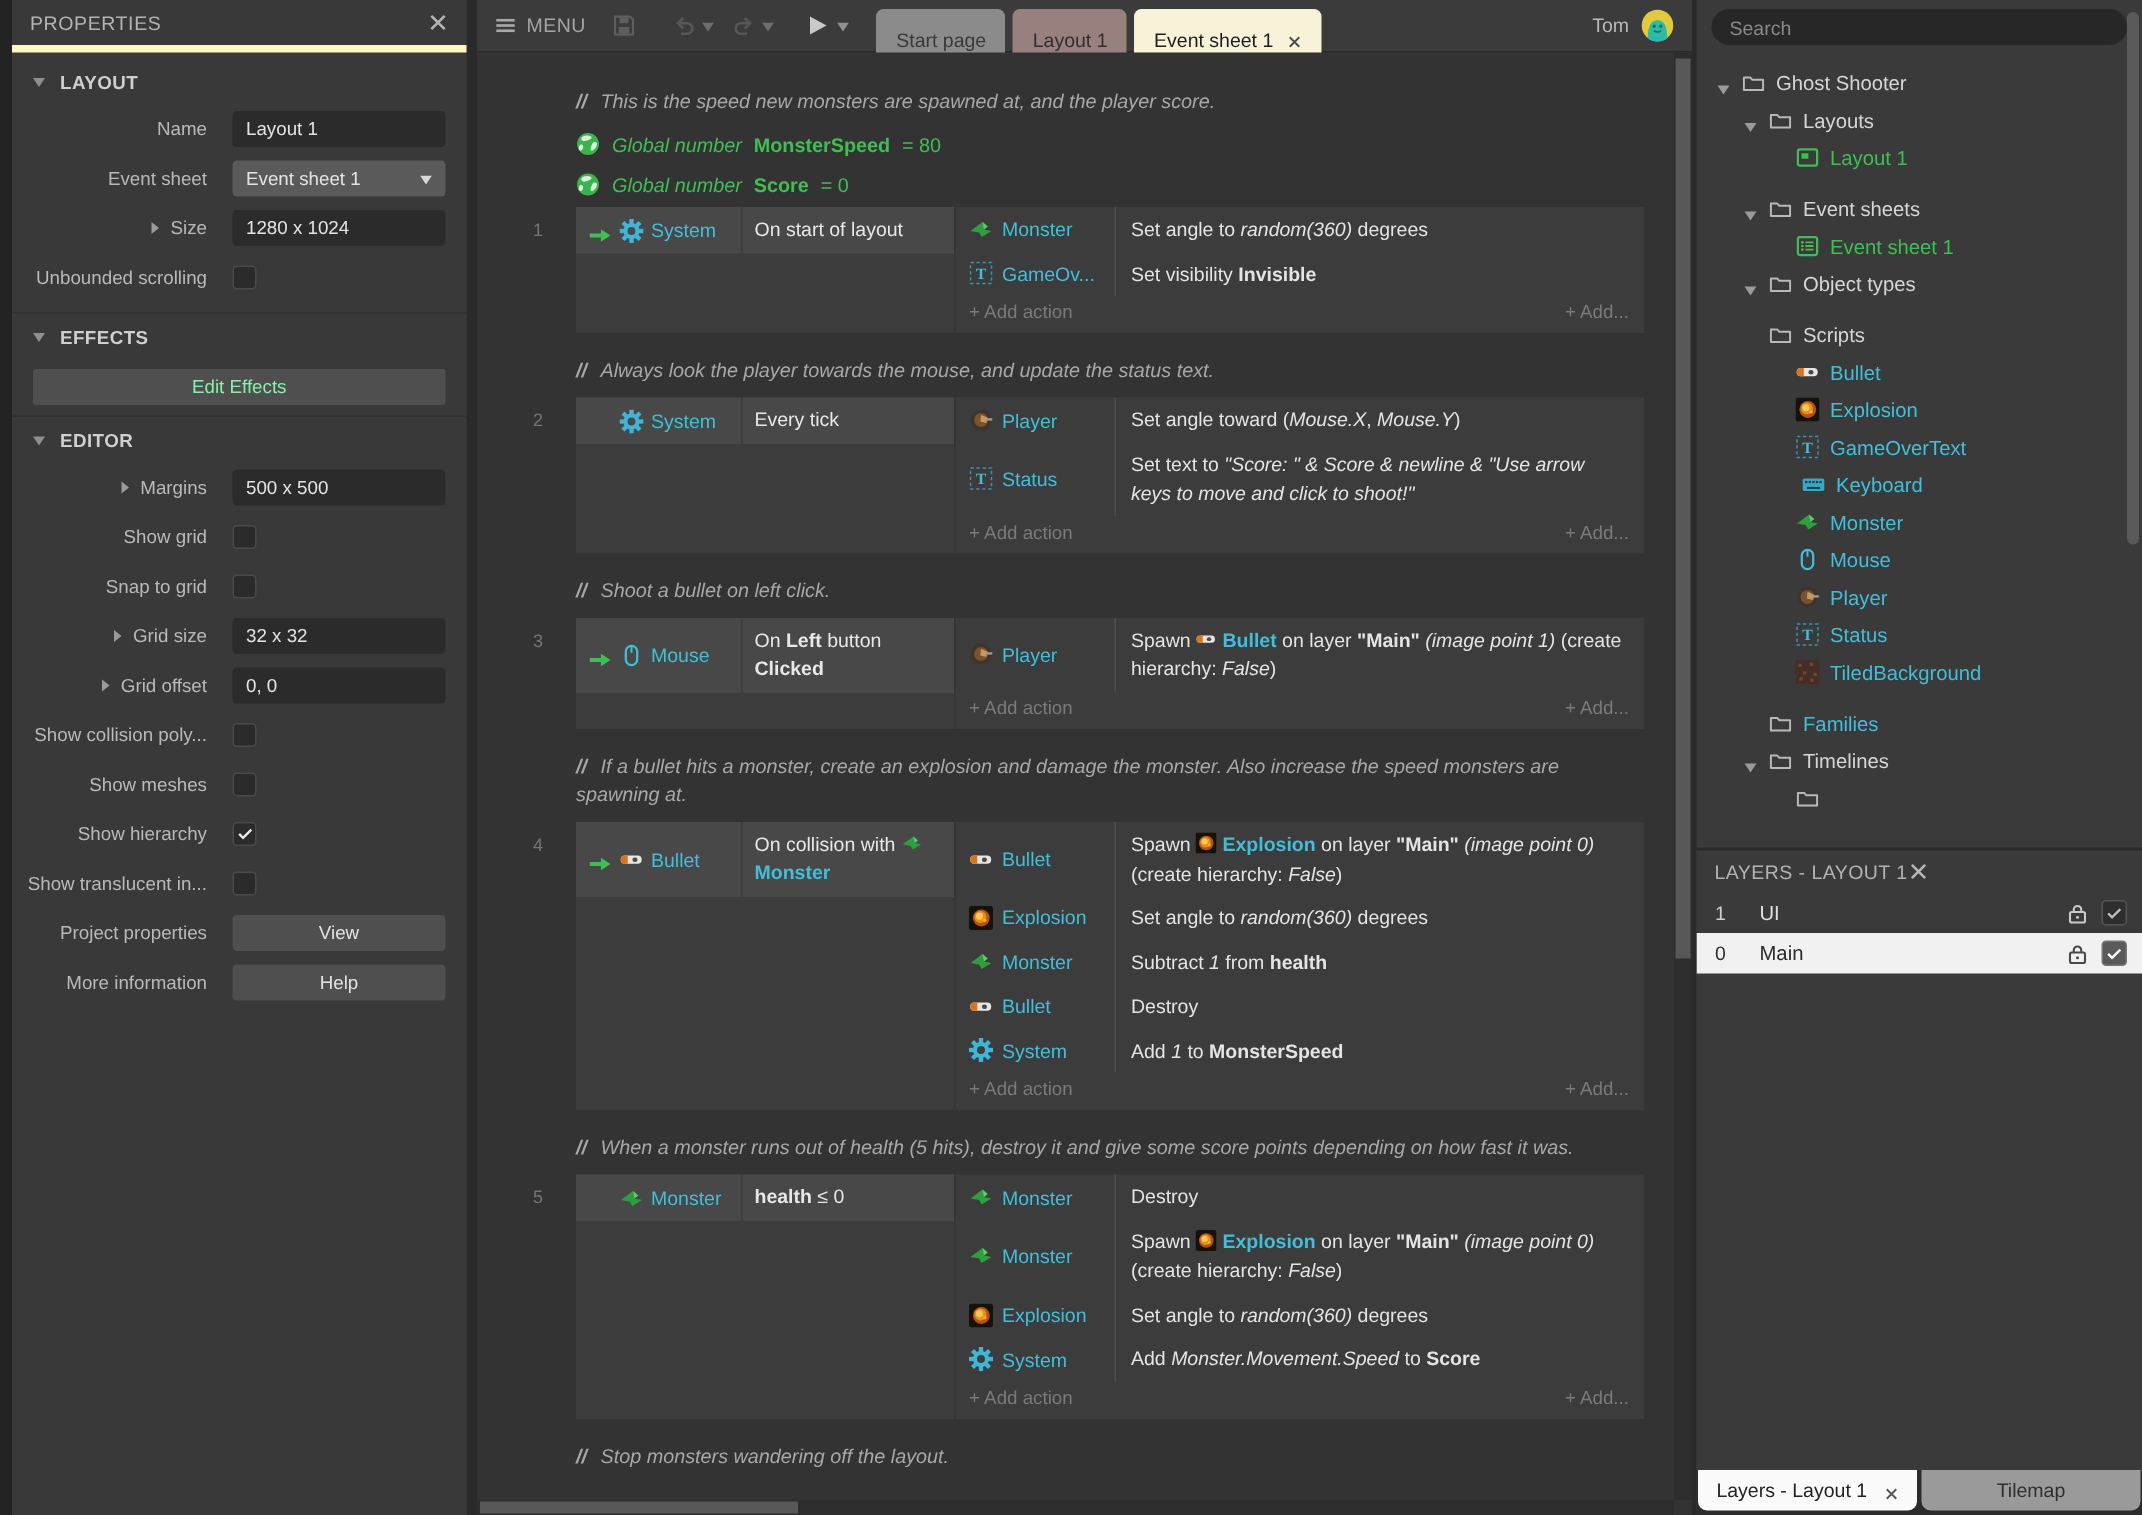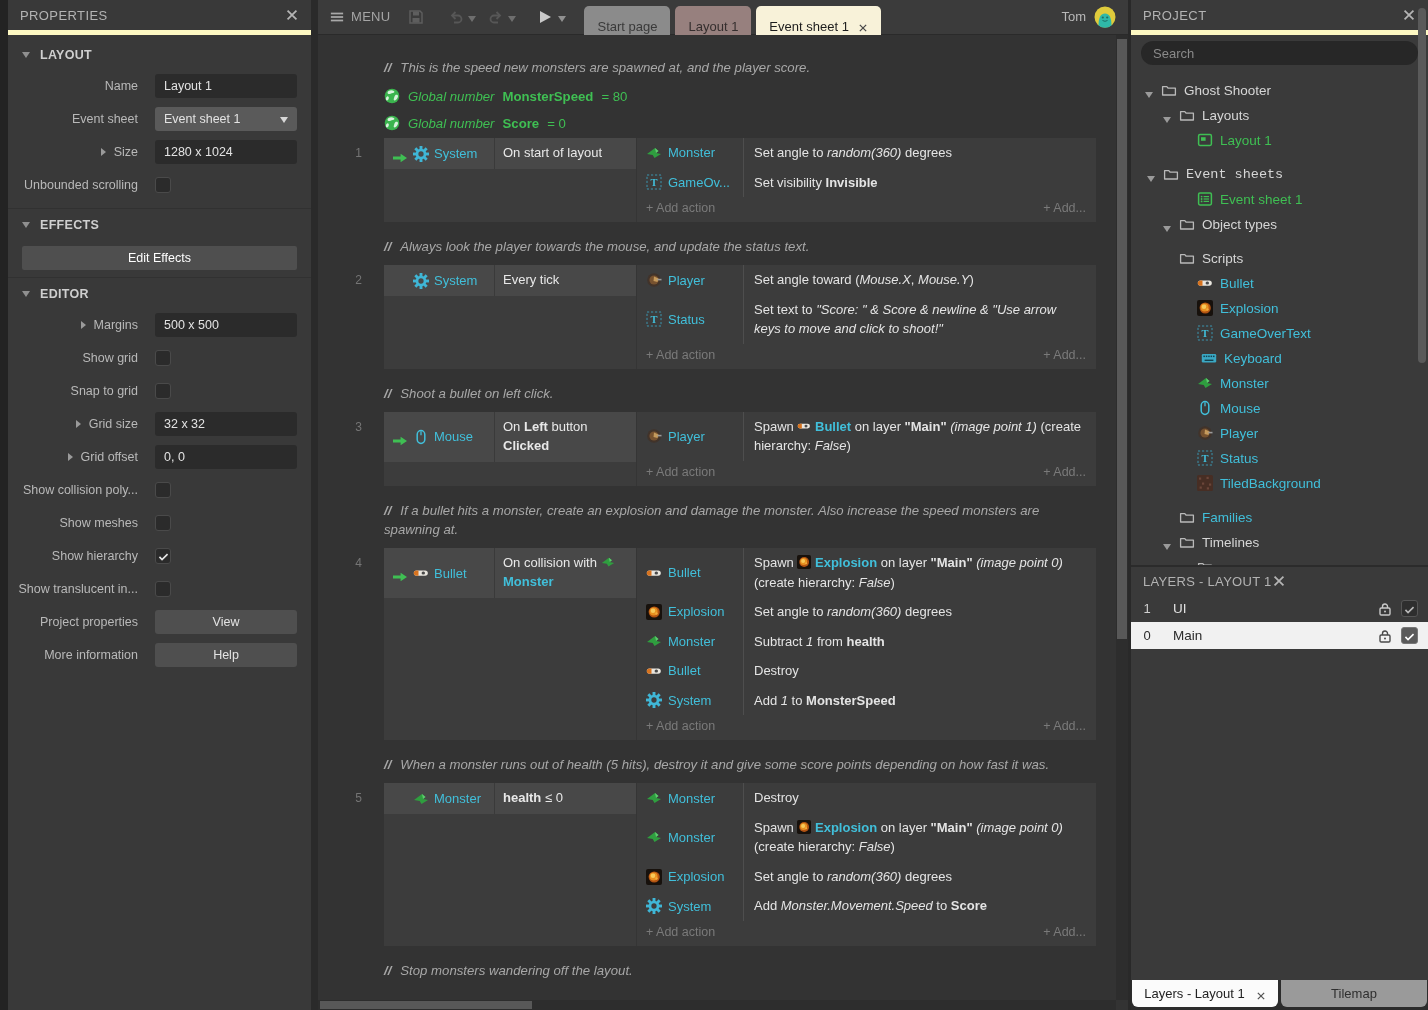--- a/index.html
+++ b/index.html
@@ -22,21 +22,21 @@
   .prop-row { height:33px; display:flex; align-items:center; padding-right:14px; }
   .prop-label { flex:1; display:flex; align-items:center; justify-content:flex-end; gap:8px;
     color:#b9b9b9; font-size:12.5px; padding-right:17px; white-space:nowrap; overflow:hidden; }
   .prop-ctrl { width:142px; flex:none; display:flex; align-items:center; }
   .p-input, .p-select, .p-btn { width:142px; height:24px; border:none; outline:none;
     background:#2b2b2b; border-radius:3px; color:#e3e3e3; font-size:12.5px; padding:0 9px;
     font-family:"Liberation Sans", sans-serif; }
   .p-select { background:#5a5a5a; display:flex; align-items:center; justify-content:space-between; }
   .p-btn { background:#4f4f4f; display:flex; align-items:center; justify-content:center; padding:0; }
   .wide-btn { margin:7px 14px 7px 14px; height:24px; background:#4f4f4f; border-radius:2px;
-    color:#ffffff; font-size:12.5px; display:flex; align-items:center; justify-content:center; }
+    color:#86efac; font-size:12.5px; display:flex; align-items:center; justify-content:center; }
   .p-check { width:16px; height:16px; background:#2b2b2b; border:1px solid #4a4a4a; border-radius:3px;
     display:flex; align-items:center; justify-content:center; }
 
   
   .center { flex:1; display:flex; flex-direction:column; min-width:0; }
   .toolbar { height:35px; flex:none; background:#3b3b3b; display:flex; align-items:flex-end; padding:0 12px; border-bottom:1px solid #2a2a2a; }
   .tb-mid { display:flex; align-items:center; height:35px; }
   .tb-btn { display:flex; align-items:center; gap:7px; }
   .menu-label { color:#a5a5a5; font-size:13px; letter-spacing:.3px; }
   .tabs { display:flex; gap:5px; height:28px; margin-left:14px; }
@@ -781,29 +781,20 @@
           <div class="vthumb"></div>
         </div>
       <div class="hscroll">
           <div class="hthumb"></div>
         </div>
     </div>
   </main>
 
   <aside class="right-col">
     <div class="project-sec">
-      <div class="panel-header">
-        <span>PROJECT</span>
-        <span class="hspacer"></span>
-        <span class="close-btn" id="project-close">
-            <svg viewBox="0 0 12 12">
-              <path d="M2.2 2.2l7.6 7.6M9.8 2.2l-7.6 7.6" stroke="#b5b5b5" stroke-width="1.5" fill="none"></path>
-            </svg>
-          </span>
-      </div>
       <div class="search-wrap">
         <input class="search-input" placeholder="Search" style="">
       </div>
       <div class="tree" id="project-tree">
           <div class="t-row" style="padding-left: 12px;">
             <span class="t-exp">
               <span class="tri" style="border-left: 4.5px solid transparent; border-right: 4.5px solid transparent; border-top: 6px solid rgb(154, 154, 154);"></span>
             </span>
             <span class="ic">
               <svg viewBox="0 0 16 16">
@@ -826,21 +817,21 @@
           <div class="t-row" style="padding-left: 48px;">
             <span class="t-exp"></span>
             <span class="ic">
               <svg viewBox="0 0 16 16">
                 <rect x="1.6" y="2.6" width="12.8" height="10.8" rx="1.4" fill="none" stroke="#3fbf53" stroke-width="1.5"></rect>
                 <rect x="4" y="5.2" width="4.6" height="3.6" fill="#3fbf53"></rect>
               </svg>
             </span>
             <span class="t-label t-green">Layout 1</span>
           </div>
-          <div class="t-row t-gap" style="padding-left: 14px; font-family: Liberation Mono, monospace;">
+          <div class="t-row t-gap" style="padding-left: 30px;">
             <span class="t-exp">
               <span class="tri" style="border-left: 4.5px solid transparent; border-right: 4.5px solid transparent; border-top: 6px solid rgb(154, 154, 154);"></span>
             </span>
             <span class="ic">
               <svg viewBox="0 0 16 16">
                 <path d="M1.6 13V4.6h4.2l1.4 1.6h7.2V13z" fill="none" stroke="#b9b9b9" stroke-width="1.3" stroke-linejoin="round"></path>
               </svg>
             </span>
             <span class="t-label t-norm">Event sheets</span>
           </div>

